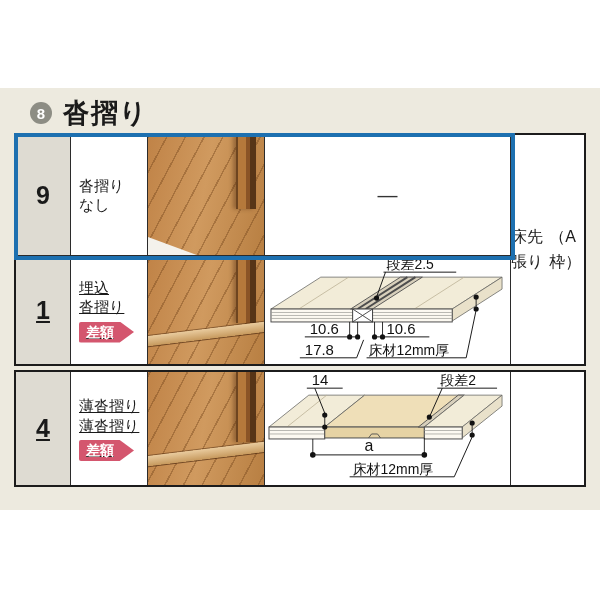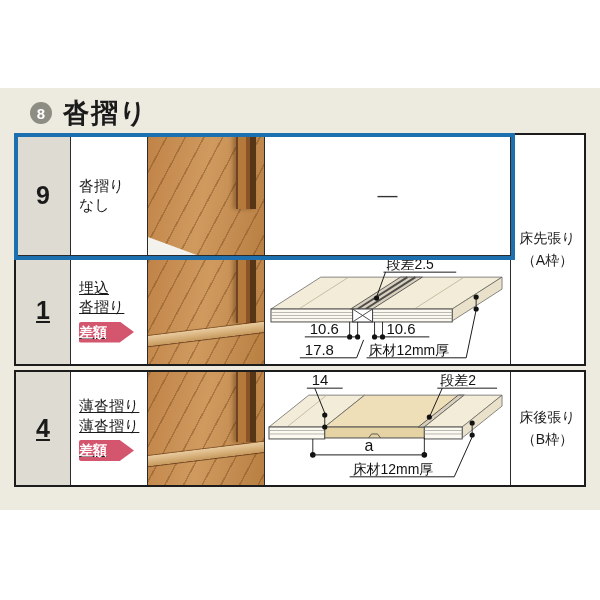--- a/index.html
+++ b/index.html
@@ -14,28 +14,28 @@
   .section-title{font-size:27px;font-weight:bold;letter-spacing:1px;}
 
   
   .tbl{position:absolute;background:#fff;border:2px solid #1c1c1c;display:grid;box-sizing:border-box;}
   .tbl-a{left:14px;top:133px;width:572px;height:233px;
          grid-template-columns:55px 77px 117px 246px 1fr;grid-template-rows:121px 1fr;}
   .tbl-b{left:14px;top:370px;width:572px;height:117px;
          grid-template-columns:55px 77px 117px 246px 1fr;grid-template-rows:1fr;}
   .cell{position:relative;border-right:1px solid #2b2b2b;border-bottom:1px solid #2b2b2b;box-sizing:border-box;}
   .cell.last-row{border-bottom:none;text-decoration:underline;}
-  .cell.side{border-right:none;border-bottom:none;display:flex;flex-direction:column;
-             align-items:center;justify-content:center;font-size:14px;line-height:1.55;background:#fff;}
+  .cell.side{border-right:none;border-bottom:none;display:flex;flex-direction:row;
+             align-items:center;justify-content:center;font-size:16px;line-height:1.55;background:#fff;}
   .cell-num{background:#dedbd2;display:flex;align-items:center;justify-content:center;
             font-size:25px;font-weight:bold;}
   .cell-name{display:flex;flex-direction:column;justify-content:center;padding:6px 4px 6px 8px;
              font-size:15px;line-height:1.3;background:#fff;}
   .badge{margin-top:5px;width:55px;height:21px;background:#d4566e;color:#fff;font-weight:bold;
-         font-size:14px;display:flex;align-items:center;box-sizing:border-box;
+         font-size:14px;display:flex;align-items:center;padding-left:7px;box-sizing:border-box;
          clip-path:polygon(0 0,74% 0,100% 50%,74% 100%,0 100%);border-radius:2px;}
 
   
   .cell-photo{overflow:hidden;}
   .photo{position:absolute;inset:0;background:linear-gradient(100deg,#c08347 0%,#d09a5f 48%,#b87f42 100%);}
   .planks{position:absolute;inset:-30%;
           background:repeating-linear-gradient(118deg,rgba(0,0,0,0) 0 15px,rgba(115,68,26,.40) 15px 16.5px);}
   .doorframe{position:absolute;top:0;height:62%;right:7%;width:17%;
              background:linear-gradient(90deg,#6e4520 0 12%,#b5793b 12% 52%,#8a5426 52% 72%,#573517 72% 100%);
              box-shadow:-3px 0 4px rgba(60,30,5,.35);}
@@ -209,18 +209,14 @@
         <text x="100" y="78" font-size="16">a</text>
 
         <text x="88" y="101" font-size="14">床材12mm厚</text>
         <line x1="85" y1="104" x2="190" y2="104" stroke="#1a1a1a" stroke-width="1"></line>
         <line x1="190" y1="104" x2="208" y2="64" stroke="#1a1a1a" stroke-width="1"></line>
         <circle cx="208" cy="50" r="2.6" fill="#111"></circle>
           <circle cx="208" cy="62" r="2.6" fill="#111"></circle>
         <line x1="208" y1="50" x2="208" y2="62" stroke="#1a1a1a" stroke-width="0.9"></line>
       </svg>
     </div>
-    <div class="cell side" style="grid-column:5;">
-      <span>床後張り</span>
-      <span>（B枠）</span>
-    </div>
   </div>
 </div>
 
 </body></html>

